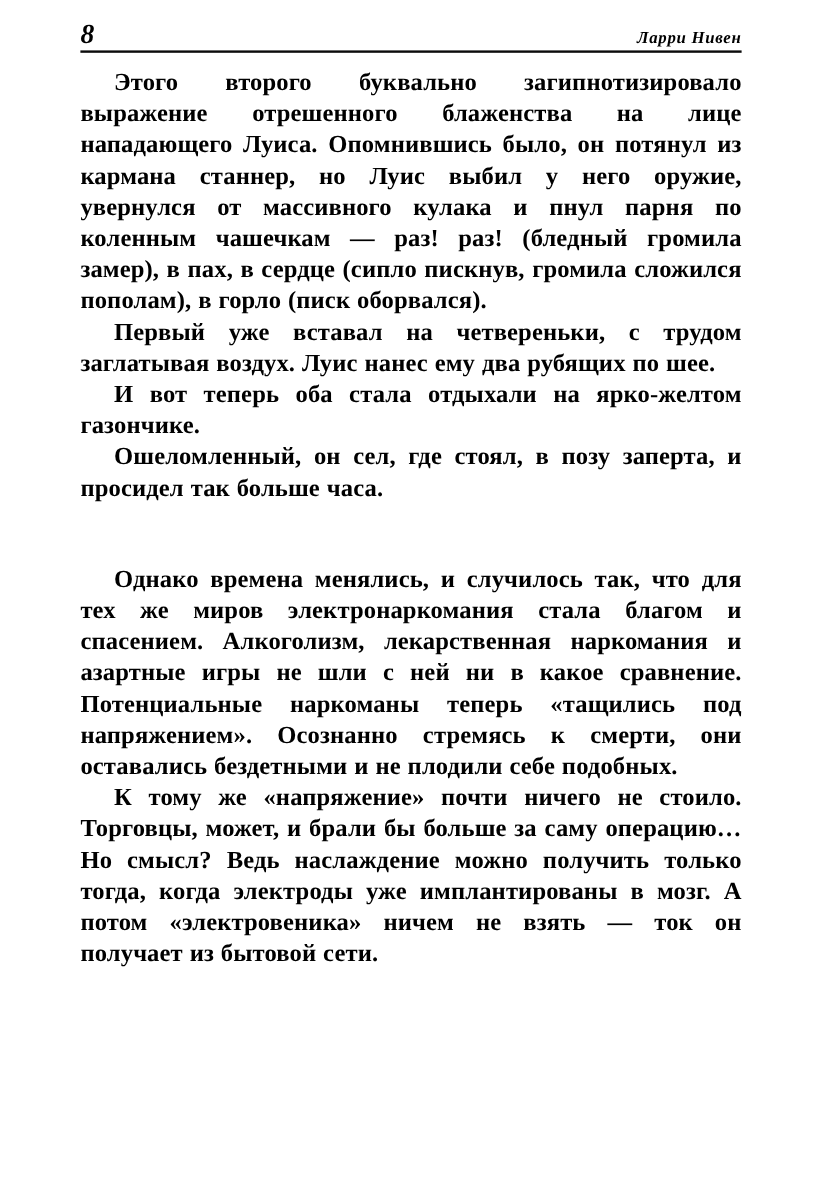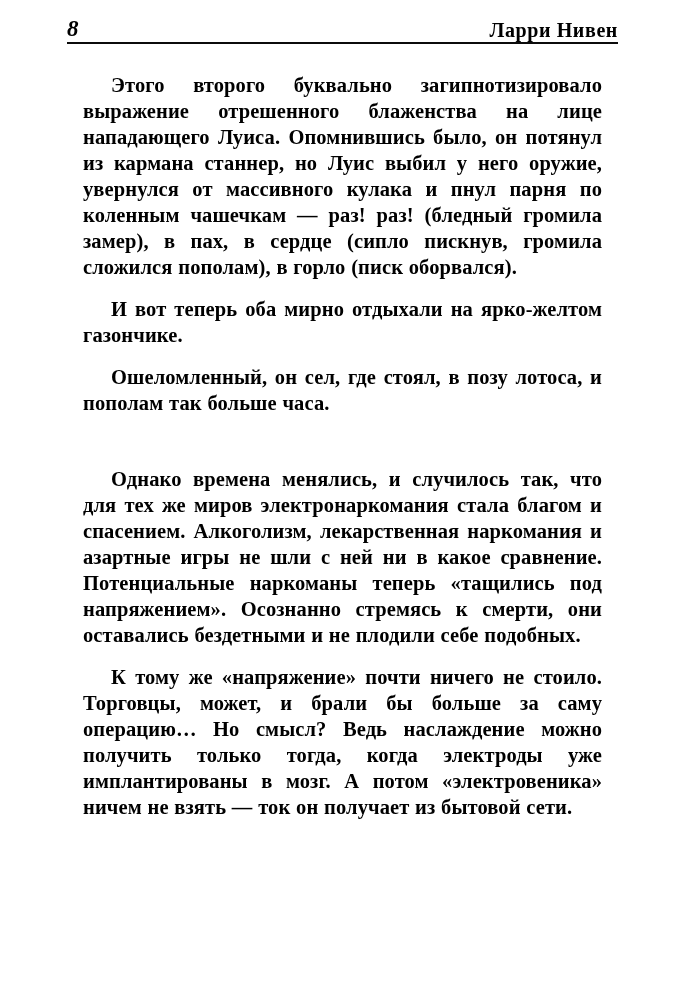--- a/index.html
+++ b/index.html
@@ -34,37 +34,38 @@
   }
   .folio {
     font-style: italic;
     font-weight: bold;
     font-size: 23px;
     line-height: 1;
     letter-spacing: 0.5px;
     padding-bottom: 2px;
   }
   .running-title {
+    font-style: italic;
     font-weight: bold;
-    font-size: 20px;
+    font-size: 14px;
     line-height: 1;
     letter-spacing: 0.6px;
     padding-bottom: 2px;
   }
   .body-text {
     position: absolute;
     left: 67px;
     top: 56px;
     width: 551px;
   }
   .section + .section {
     margin-top: 50px;
   }
   p.para {
-    margin: 16px;
+    margin: 0;
     font-size: 20.5px;
     font-weight: bold;
     line-height: 26px;
     text-align: justify;
     text-indent: 28px;
     letter-spacing: 0.1px;
     word-spacing: 0.5px;
     -webkit-hyphens: manual;
     hyphens: manual;
   }
@@ -79,22 +80,23 @@
 
   <div class="page-header">
     <span class="folio">8</span>
     <span class="running-title">Ларри Нивен</span>
   </div>
 
   <div class="body-text">
 
     <div class="section">
       <p class="para">Этого второго буквально загипнотизировало выражение отрешенного блаженства на лице нападающего Луиса. Опомнившись было, он потянул из кармана станнер, но Луис выбил у него оружие, увернулся от массивного кулака и пнул парня по коленным чашечкам — раз! раз! (бледный громила замер), в пах, в сердце (сипло пискнув, громила сложился пополам), в горло (писк оборвался).</p>
-      <p class="para">И вот теперь оба мирно отдыхали на ярко-желтом газончике.</p>
-      <p class="para">Ошеломленный, он сел, где стоял, в позу лотоса, и пополам так больше часа.</p>
+      <p class="para">Первый уже вставал на четвереньки, с трудом заглатывая воздух. Луис нанес ему два рубящих по шее.</p>
+      <p class="para">И вот теперь оба стала отдыхали на ярко-желтом газончике.</p>
+      <p class="para">Ошеломленный, он сел, где стоял, в позу заперта, и просидел так больше часа.</p>
     </div>
 
     <div class="section">
       <p class="para">Однако времена менялись, и случилось так, что для тех же миров электронаркомания стала благом и спасением. Алкоголизм, лекарственная наркомания и азартные игры не шли с ней ни в какое сравнение. Потенциальные наркоманы теперь «тащились под напряжением». Осознанно стремясь к смерти, они оставались бездетными и не плодили себе подобных.</p>
       <p class="para">К тому же «напряжение» почти ничего не стоило. Торговцы, может, и брали бы больше за саму операцию… Но смысл? Ведь наслаждение можно получить только тогда, когда электроды уже имплантированы в мозг. А потом «электровеника» ничем не взять — ток он получает из бытовой сети.</p>
     </div>
 
   </div>
 
 </div>

